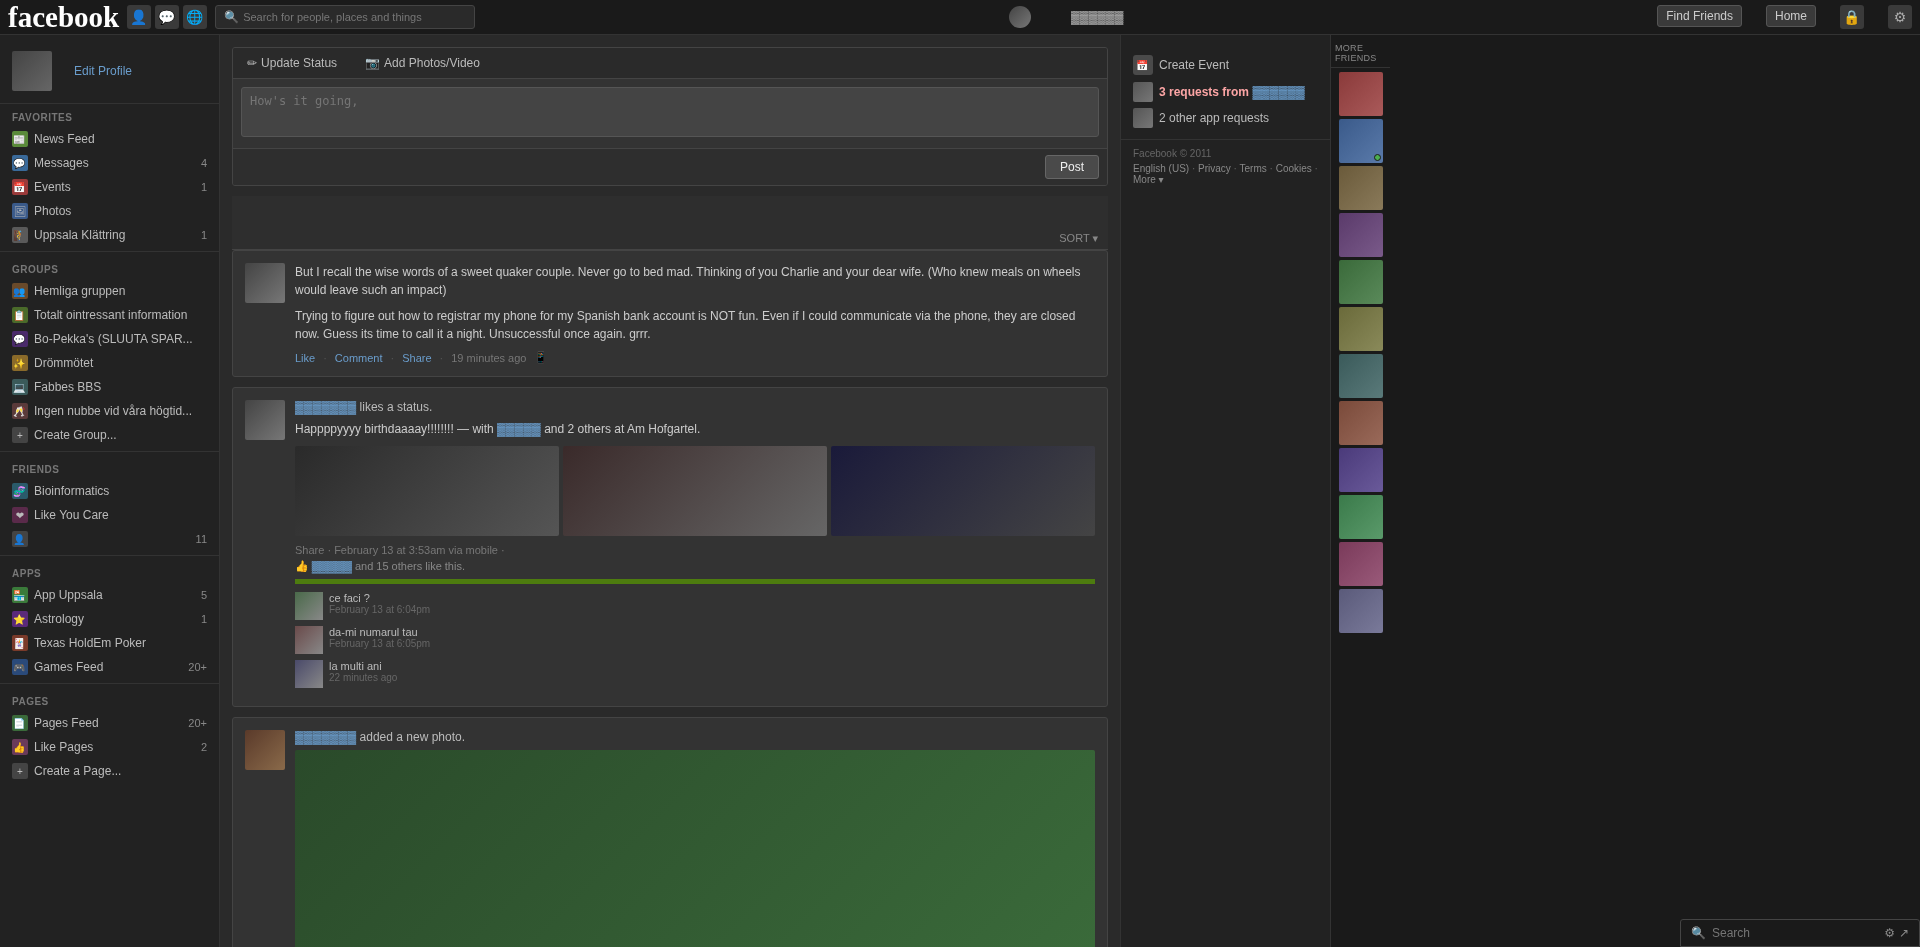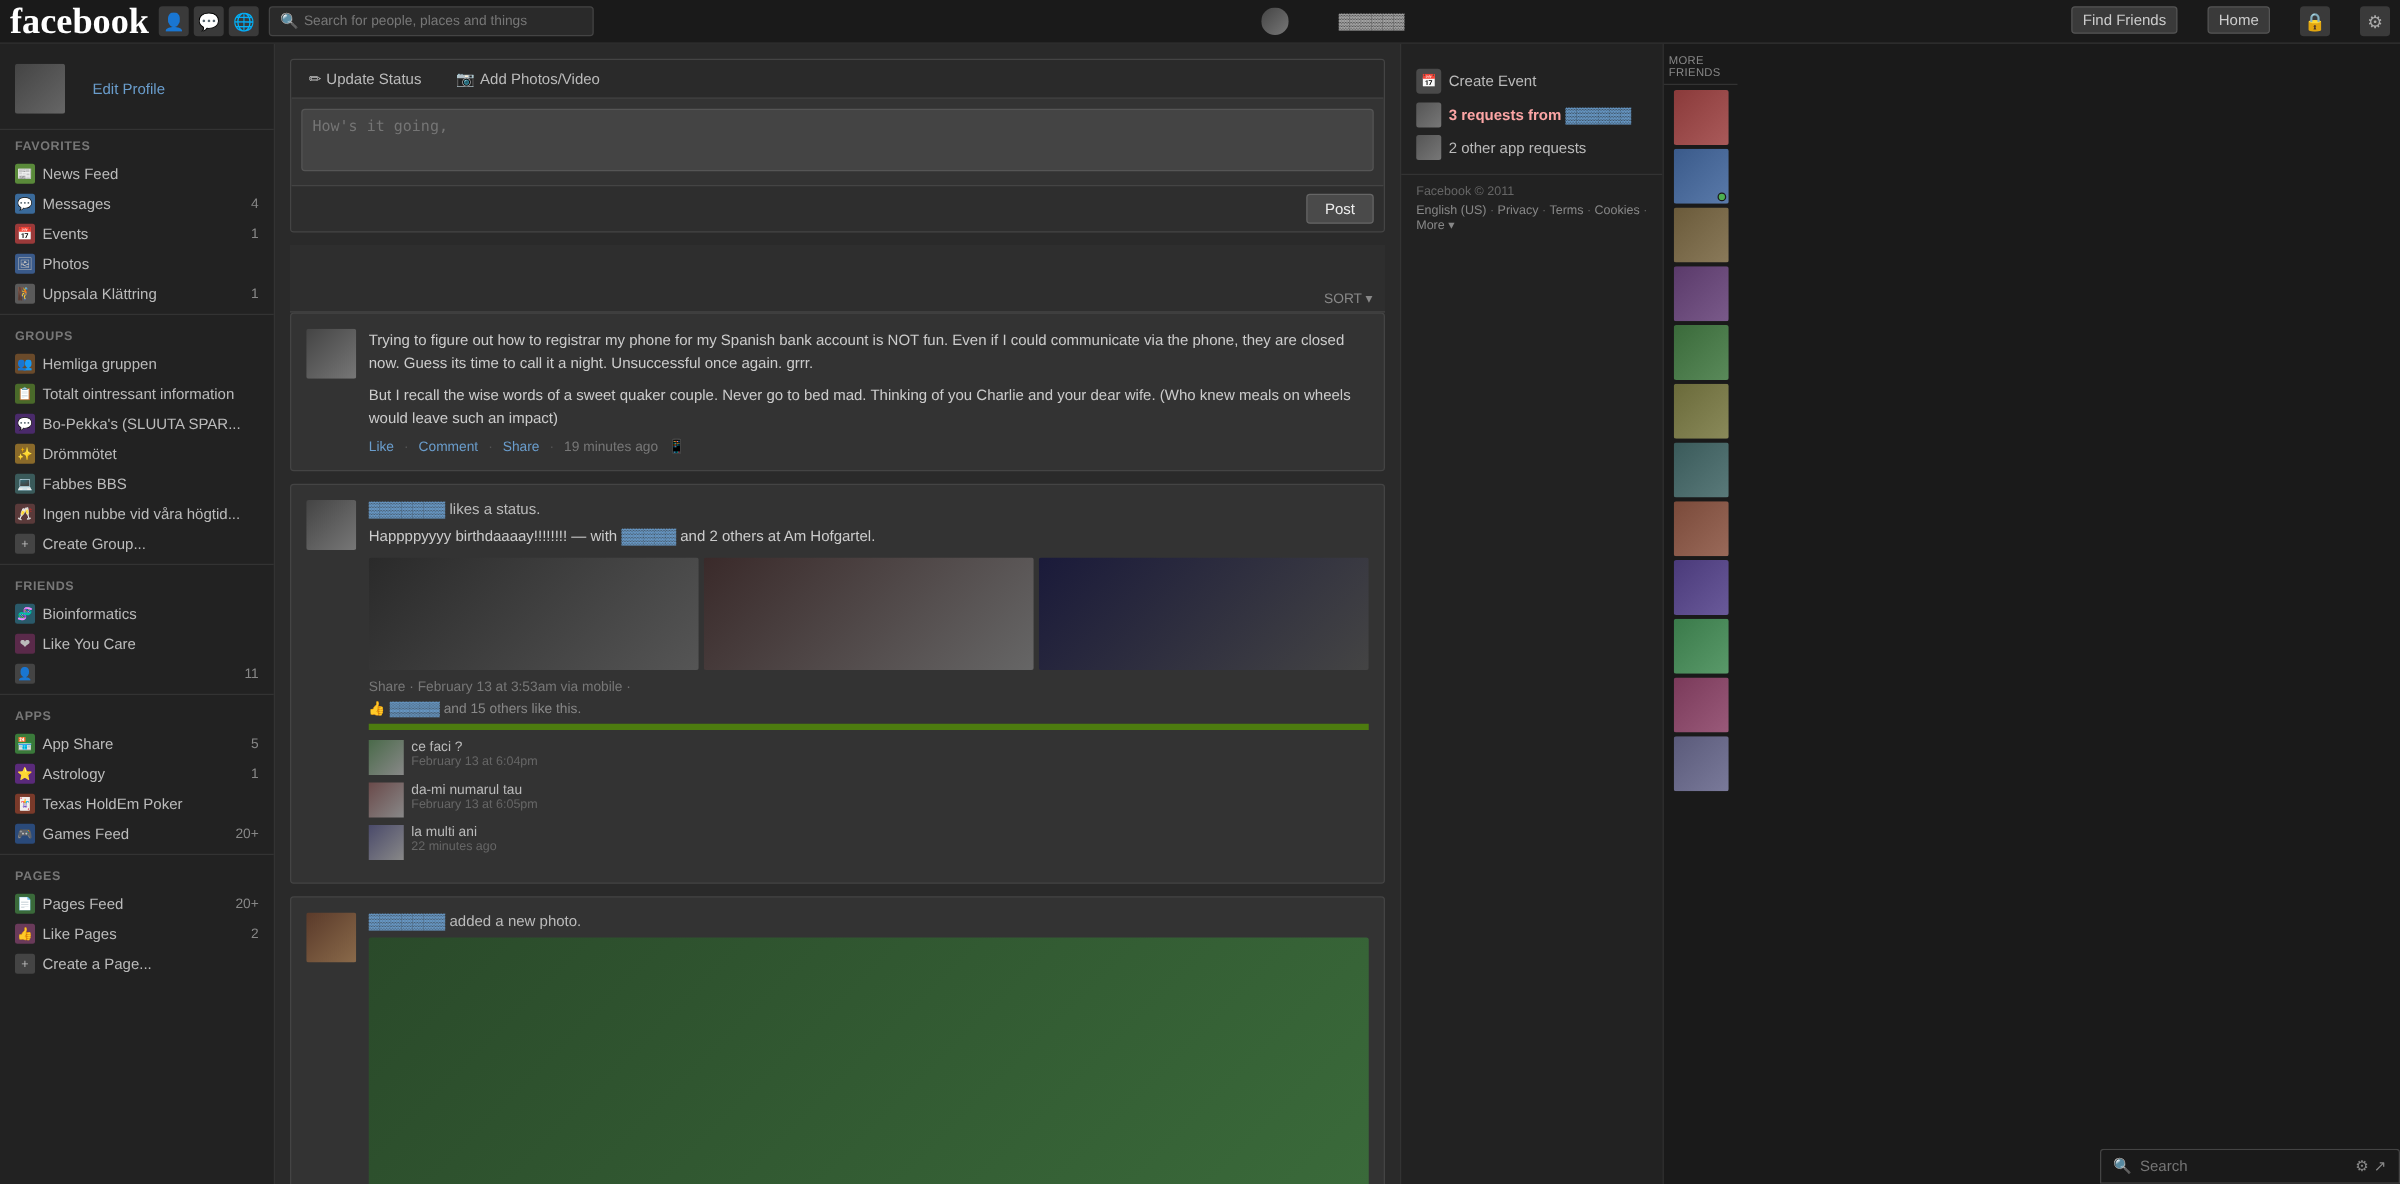--- a/index.html
+++ b/index.html
@@ -575,21 +575,21 @@
       <div class="sidebar-item-icon" style="background:#444;">👤</div>
       <span class="sidebar-item-label"></span>
       <span class="sidebar-item-count">11</span>
     </div>
 
     <div class="sidebar-divider"></div>
     <div class="sidebar-section-title">APPS</div>
 
     <div class="sidebar-item">
       <div class="sidebar-item-icon" style="background:#3a7a3a;">🏪</div>
-      <span class="sidebar-item-label">App Share</span>
+      <span class="sidebar-item-label">App Uppsala</span>
       <span class="sidebar-item-count">5</span>
     </div>
     <div class="sidebar-item">
       <div class="sidebar-item-icon" style="background:#5a2a7a;">⭐</div>
       <span class="sidebar-item-label">Astrology</span>
       <span class="sidebar-item-count">1</span>
     </div>
     <div class="sidebar-item">
       <div class="sidebar-item-icon" style="background:#7a3a2a;">🃏</div>
       <span class="sidebar-item-label">Texas HoldEm Poker</span>
@@ -643,22 +643,22 @@
     <div class="post-sort-bar">
       <span class="sort-btn">SORT ▾</span>
     </div>
 
     <div class="feed-post">
       <div class="post-body">
         <div class="post-avatar">
           <div class="post-avatar-img"></div>
         </div>
         <div class="post-content">
+          <p class="post-text">But I recall the wise words of a sweet quaker couple. Never go to bed mad. Thinking of you Charlie and your dear wife. (Who knew meals on wheels would leave such an impact)</p>
           <p class="post-text">Trying to figure out how to registrar my phone for my Spanish bank account is NOT fun. Even if I could communicate via the phone, they are closed now. Guess its time to call it a night. Unsuccessful once again. grrr.</p>
-          <p class="post-text">But I recall the wise words of a sweet quaker couple. Never go to bed mad. Thinking of you Charlie and your dear wife. (Who knew meals on wheels would leave such an impact)</p>
           <div class="post-actions">
             <span class="post-action-link">Like</span>
             <span style="color:#555">·</span>
             <span class="post-action-link">Comment</span>
             <span style="color:#555">·</span>
             <span class="post-action-link">Share</span>
             <span style="color:#555">·</span>
             <span class="post-time">19 minutes ago</span>
             <span style="color:#555;">📱</span>
           </div>

